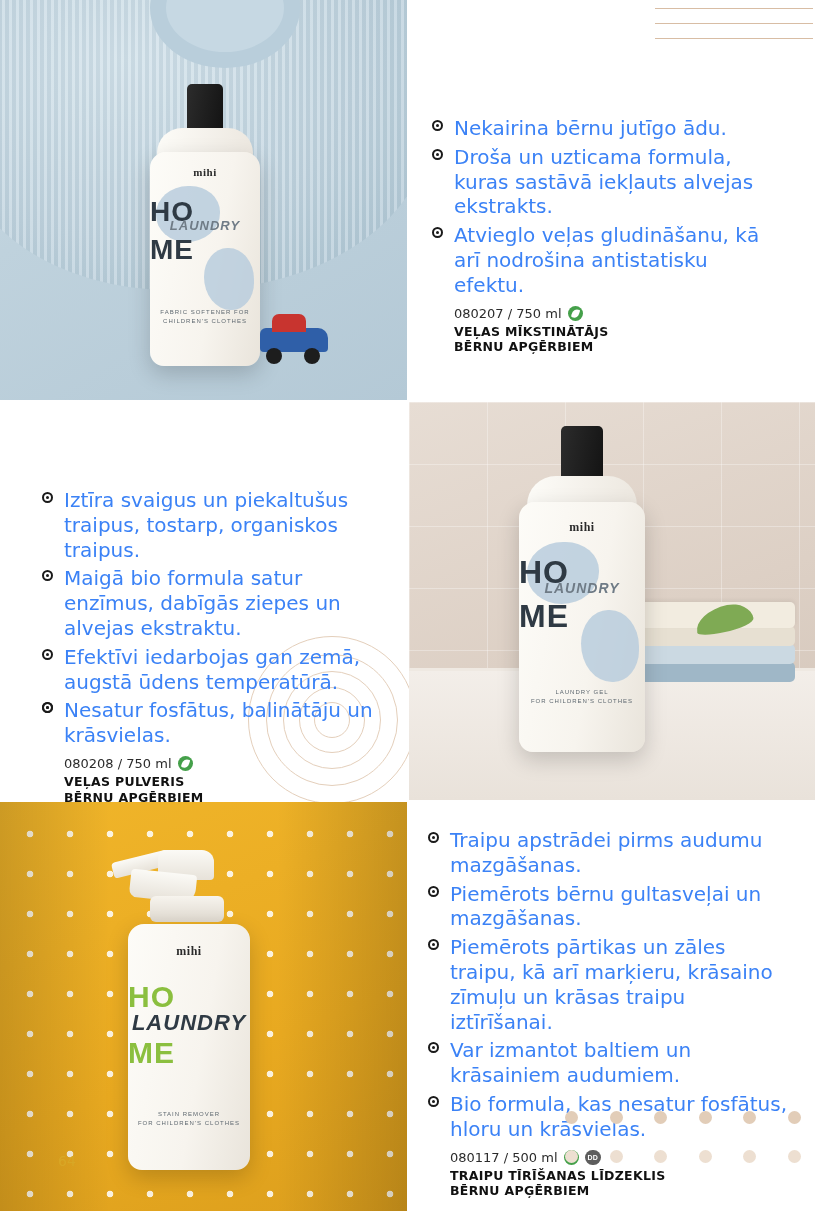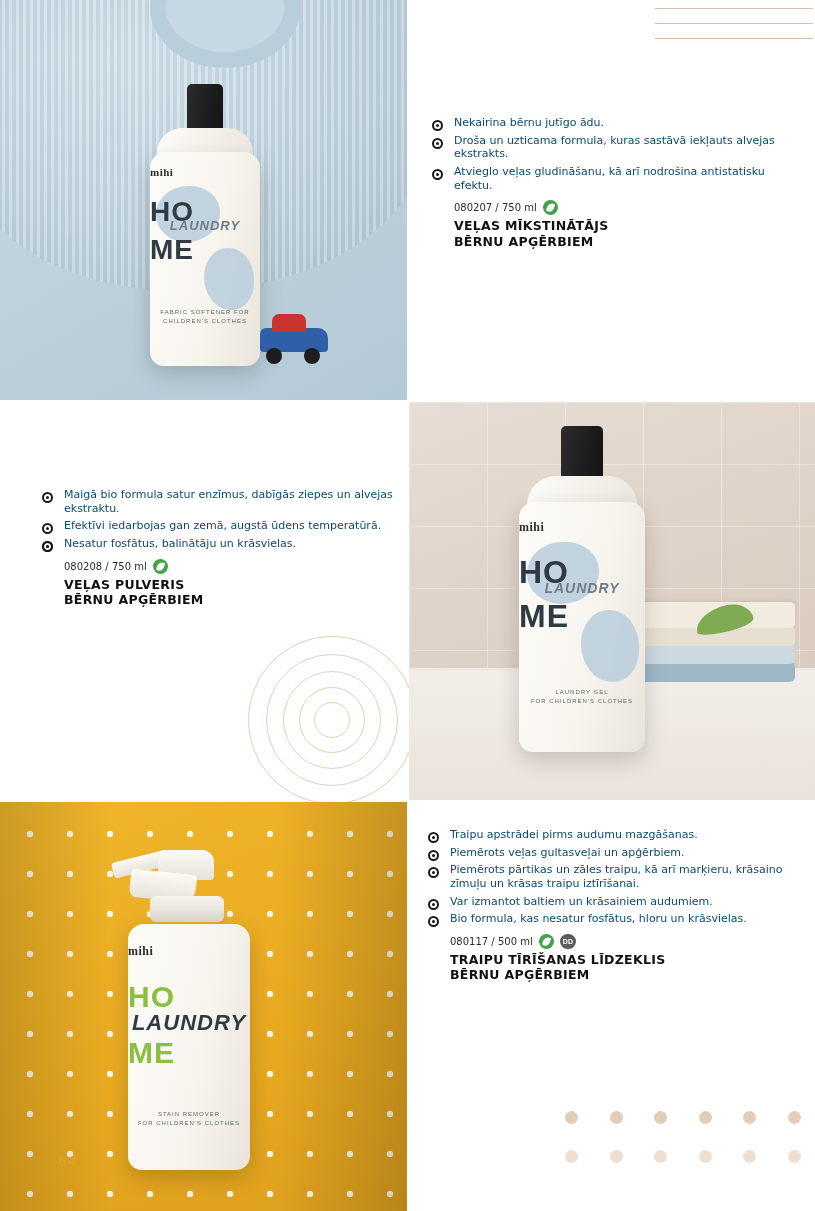--- a/index.html
+++ b/index.html
@@ -116,21 +116,21 @@
   }
   .bottle .cap {
     position: absolute; left: 50%; transform: translateX(-50%);
     background: linear-gradient(100deg,#2c2c2c,#131313);
     border-radius: 5px 5px 3px 3px;
   }
   .blobshape {
     position: absolute; background: #b9cddd; opacity: .85;
   }
   .label-mihi {
-    position: absolute; width: 100%; 
+    position: absolute; width: 100%; text-align: center;
     font-family: "Liberation Serif", serif; font-weight: bold; letter-spacing: .5px;
     color: #2b2b2b;
   }
   .label-ho, .label-me {
     position: absolute; width: 100%; text-align: left;
     font-family: "Liberation Sans", sans-serif; font-weight: bold;
     color: #2f3a44; letter-spacing: 1px;
   }
   .label-laundry {
     position: absolute; width: 100%; text-align: center;
@@ -145,35 +145,35 @@
   
   .trigger { position: absolute; }
   .trigger .nozzle { position: absolute; background: linear-gradient(180deg,#fbfaf6,#e7e2d9); border-radius: 4px; }
   .trigger .collar2 { position: absolute; background: linear-gradient(180deg,#f7f4ee,#ded8ce); border-radius: 6px; }
 
   
   .textblock { position: absolute; }
   .bullets { list-style: none; margin: 0; padding: 0; }
   .bullets li {
     position: relative; padding-left: 22px; margin-bottom: 4px;
-    font-size: 11px; line-height: 1.24; color: #0c4a6e;
+    font-size: 20px; line-height: 1.24; color: #3b82f6;
     font-family: "DejaVu Sans", sans-serif;
   }
   .bullets li .bullet-icon {
     position: absolute; left: 0; top: 4px;
     width: 11px; height: 11px; border: 2px solid #1a1a1a; border-radius: 50%;
     display: block;
   }
   .bullets li .bullet-icon::after {
     content: ""; position: absolute; left: 2px; top: 2px;
     width: 3px; height: 3px; background: #1a1a1a; border-radius: 50%;
   }
 
   .meta-row { display: flex; align-items: center; gap: 6px; margin-top: 8px; }
-  .meta-code { font-size: 10px; color: #2b2b2b; font-family: "DejaVu Sans", sans-serif; }
+  .meta-code { font-size: 13px; color: #2b2b2b; font-family: "DejaVu Sans", sans-serif; }
   .badge-eco {
     width: 15px; height: 15px; border-radius: 50%;
     background: #45a04a; position: relative; display: inline-block;
   }
   .badge-eco::after {
     content: ""; position: absolute; left: 4px; top: 3px; width: 7px; height: 9px;
     background: #fff; border-radius: 70% 10% 60% 20%;
     transform: rotate(18deg);
   }
   .badge-dd {
@@ -251,20 +251,21 @@
     <span class="badge-eco"></span>
   </div>
   <div class="prod-name" style="padding-left:22px;">
     <span>VEĻAS MĪKSTINĀTĀJS</span><br>
     <span>BĒRNU APĢĒRBIEM</span>
   </div>
 </div>
 
 <div class="textblock" style="left:42px; top:488px; width:352px;">
   <ul class="bullets">
+    <li><span class="bullet-icon"></span><span>Iztīra svaigus un piekaltušus traipus, tostarp, organiskos traipus.</span></li>
     <li><span class="bullet-icon"></span><span>Maigā bio formula satur enzīmus, dabīgās ziepes un alvejas ekstraktu.</span></li>
     <li><span class="bullet-icon"></span><span>Efektīvi iedarbojas gan zemā, augstā ūdens temperatūrā.</span></li>
     <li><span class="bullet-icon"></span></li>
     <li><span class="bullet-icon"></span><span>Nesatur fosfātus, balinātāju un krāsvielas.</span></li>
   </ul>
   <div class="meta-row" style="padding-left:22px;">
     <span class="meta-code">080208 / 750 ml</span>
     <span class="badge-eco"></span>
   </div>
   <div class="prod-name" style="padding-left:22px;">
@@ -326,21 +327,21 @@
       </div>
     </div>
   </div>
 
   <div class="page-number">64</div>
 </div>
 
 <div class="textblock" style="left:428px; top:828px; width:366px;">
   <ul class="bullets">
     <li><span class="bullet-icon"></span><span>Traipu apstrādei pirms audumu mazgāšanas.</span></li>
-    <li><span class="bullet-icon"></span><span>Piemērots veļas gultasveļai un apģērbiem.</span></li>
+    <li><span class="bullet-icon"></span><span>Piemērots bērnu gultasveļai un mazgāšanas.</span></li>
     <li><span class="bullet-icon"></span><span>Piemērots pārtikas un zāles traipu, kā arī marķieru, krāsaino zīmuļu un krāsas traipu iztīrīšanai.</span></li>
     <li><span class="bullet-icon"></span><span>Var izmantot baltiem un krāsainiem audumiem.</span></li>
     <li><span class="bullet-icon"></span><span>Bio formula, kas nesatur fosfātus, hloru un krāsvielas.</span></li>
   </ul>
   <div class="meta-row" style="padding-left:22px;">
     <span class="meta-code">080117 / 500 ml</span>
     <span class="badge-eco"></span>
     <span class="badge-dd">DD</span>
   </div>
   <div class="prod-name" style="padding-left:22px;">

